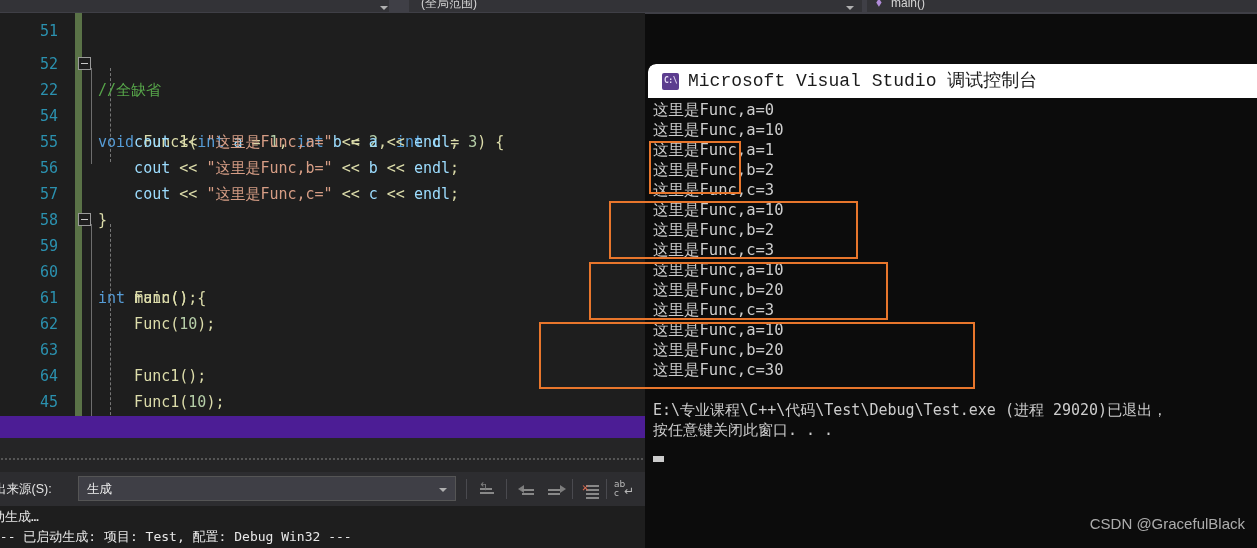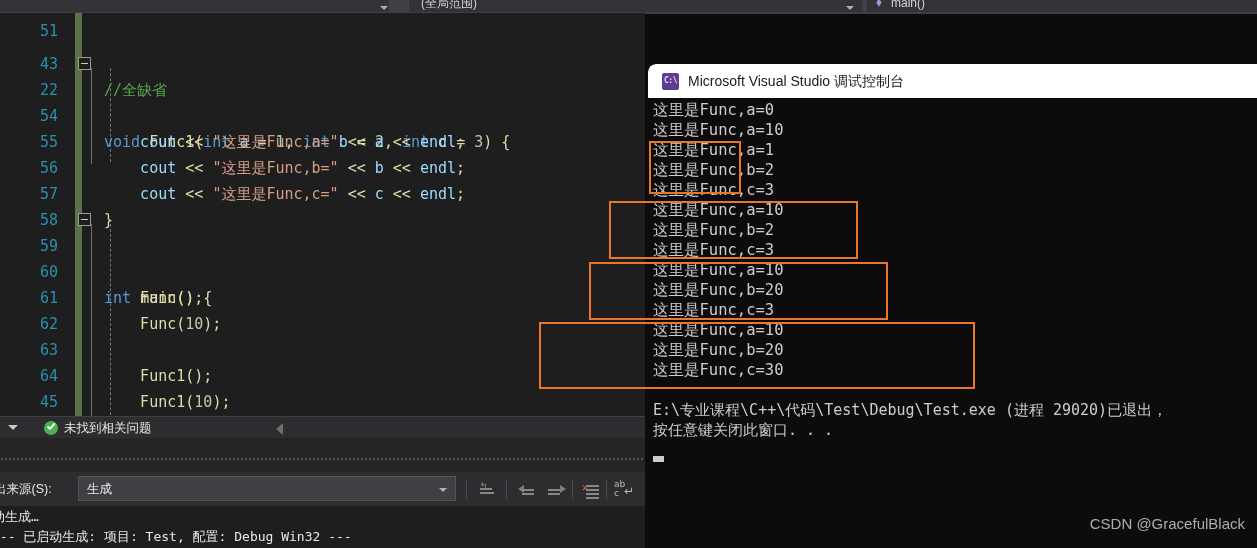--- a/index.html
+++ b/index.html
@@ -56,21 +56,21 @@
     font-size:15px;
   }
   .cl{
     position:relative;height:26px;line-height:26px;white-space:pre;
   }
   .ln{
     position:absolute;left:0;width:58px;text-align:right;
     color:#2b91af;font-size:15px;
     font-family:"DejaVu Sans Mono","Liberation Mono",monospace;
   }
-  .ctext{position:absolute;left:104px;color:#dcdcaa;}
+  .ctext{position:absolute;left:98px;color:#dcdcaa;}
   .cmt{color:#57a64a;}
   .kw{color:#569cd6;}
   .fn{color:#dcdcaa;}
   .str{color:#d69d85;}
   .pl{color:#dcdcaa;}
   .var{color:#9cdcfe;}
   .num{color:#b5cea8;}
 
   .fold{
     position:absolute;left:78px;top:6px;width:13px;height:13px;
@@ -192,22 +192,22 @@
   
   .console{
     position:absolute;left:648px;top:64px;width:609px;height:484px;
     background:#0c0c0c;border-top-left-radius:8px;overflow:hidden;
   }
   .console-title{
     position:absolute;left:0;top:0;width:609px;height:34px;
     background:#ffffff;border-top-left-radius:8px;
   }
   .console-title .ttxt{
-    position:absolute;left:40px;top:7px;color:#1b1b1b;font-size:14px;line-height:20px;
-    font-family:Liberation Sans, sans-serif;
+    position:absolute;left:40px;top:7px;color:#1b1b1b;font-size:18px;line-height:20px;
+    font-family:Liberation Mono, monospace;
   }
   .cmd-icon{
     position:absolute;left:14px;top:9px;width:17px;height:17px;
     background:#5c3d8f;border-radius:2px;
   }
   .cmd-icon span{
     position:absolute;left:2px;top:3px;color:#e6dcf5;font-size:8px;line-height:9px;
     font-family:"DejaVu Sans Mono",monospace;font-weight:bold;letter-spacing:-0.5px;
   }
   .console-body{
@@ -260,21 +260,21 @@
     <div class="vline" style="top:211px;height:196px;"></div>
     <div class="dashline" style="top:211px;height:196px;"></div>
 
     <div class="code-lines">
 
       <div class="cl" style="height:12px;line-height:12px;">
         <span class="ln" style="line-height:12px;">51</span>
       </div>
 
       <div class="cl">
-        <span class="ln">43</span>
+        <span class="ln">52</span>
         <span class="ctext cmt">//全缺省</span>
       </div>
 
       <div class="cl">
         <span class="ln">22</span>
         <span class="fold"></span>
         <span class="ctext"><span class="kw">void </span><span class="fn">Func1</span><span class="pl">(</span><span class="kw">int</span><span class="var"> a </span><span class="pl">= </span><span class="num">1</span><span class="pl">, </span><span class="kw">int</span><span class="var"> b </span><span class="pl">= </span><span class="num">2</span><span class="pl">, </span><span class="kw">int</span><span class="var"> c </span><span class="pl">= </span><span class="num">3</span><span class="pl">) {</span></span>
       </div>
 
       <div class="cl">
@@ -337,26 +337,20 @@
       </div>
 
       <div class="cl">
         <span class="ln">66</span>
         
       </div>
 
     </div>
   </div>
 
-  <div class="errorbar">
-    <span class="eb-caret"></span>
-    <span class="ok-badge"></span>
-    <span class="eb-text">未找到相关问题</span>
-    <span class="eb-collapse"></span>
-  </div>
 
   <div class="splitter">
     <div class="grip"></div>
   </div>
 
   <div class="out-toolbar">
     <span class="out-label">出来源(S):</span>
 
     <div class="out-select">
       <span class="sel-val">生成</span>

